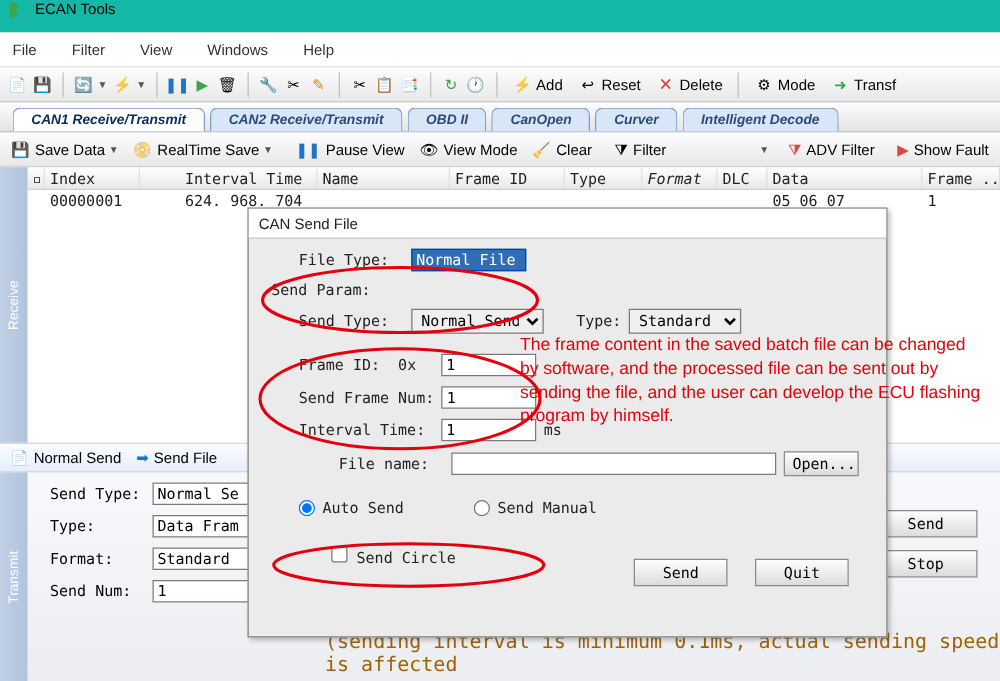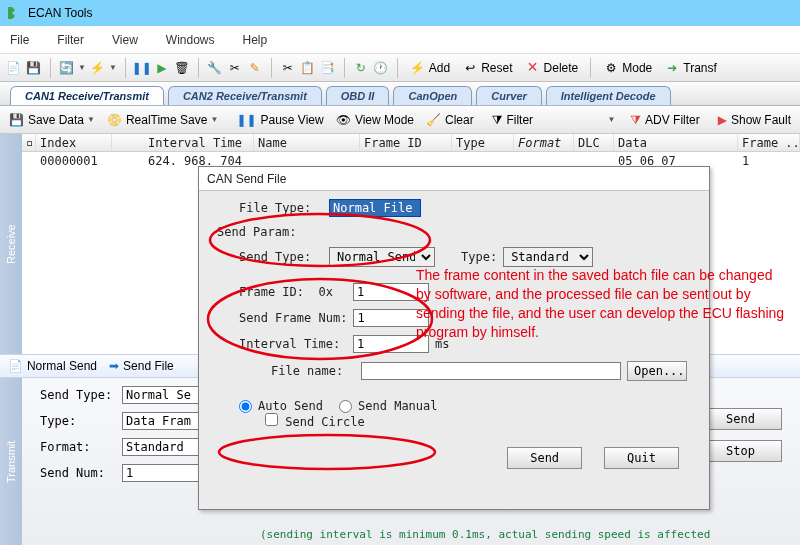--- a/index.html
+++ b/index.html
@@ -1,17 +1,17 @@
 <!DOCTYPE html>
 <html><head>
 <meta charset="utf-8">
 <style>
 * { box-sizing: border-box; margin: 0; padding: 0; }
 body { font-family: "SimSun", "MS Sans Serif", sans-serif; font-size: 12px; background: #f0f0f0; width: 800px; height: 545px; overflow: hidden; position: relative; }
-.titlebar { background: #7dd3fc; height: 26px; display: flex; align-items: center; padding: 0 6px; gap: 6px; }
+.titlebar { background: #14b8a6; height: 26px; display: flex; padding: 0 6px; gap: 6px; }
 .titlebar svg { width: 16px; height: 16px; }
 .menubar { background: white; height: 28px; display: flex; align-items: center; padding: 0 10px; gap: 28px; color: #333; font-family: Tahoma, sans-serif; border-bottom: 1px solid #e0e0e0; }
 .menubar span { cursor: default; }
 .toolbar { background: linear-gradient(to bottom, #fdfdfd, #e8e8e8); height: 28px; display: flex; align-items: center; padding: 0 6px; gap: 4px; border-bottom: 1px solid #c0c0c0; }
 .toolbar .sep { width: 1px; height: 20px; background: #c0c0c0; margin: 0 4px; }
 .toolbar .btn { display: flex; align-items: center; gap: 3px; padding: 2px 4px; font-family: Tahoma, sans-serif; }
 .toolbar .icon { display: inline-flex; width: 16px; height: 16px; align-items: center; justify-content: center; }
 .icon.green { color: #3ba54a; }
 .icon.yellow { color: #e8b400; }
 .drop { font-size: 8px; color: #555; margin-left: -1px; }
@@ -48,29 +48,29 @@
 
 
 .dialog { position:absolute; left:198px; top:166px; width:512px; height:344px; background:#ebebeb; border:1px solid #7f7f7f; box-shadow:2px 2px 4px rgba(0,0,0,.25); z-index:20;}
 .dialog-title{background:white;height:24px;display:flex;align-items:center;padding:0 8px;font-family:Tahoma,sans-serif;font-size:12px;color:#222;border-bottom:1px solid #c4c4c4;}
 .dialog-body{padding:8px 18px;font-family:"SimSun",monospace;font-size:12px;color:#222;}
 .dlg-row{display:flex;align-items:center;gap:6px;margin-bottom:8px;}
 .dlg-lbl{min-width:108px;}
 .dlg-row input[type=text]{width:76px;}
 .hl{background:#2f6db5;color:white;border:1px solid #0044aa;padding:1px 3px;height:18px;width:92px;}
 .sendtype-sel{border:1px solid #7a7a7a;height:20px;font-family:"SimSun",monospace;font-size:12px;width:106px;}
-.radio-row{display:flex;align-items:center;gap:16px;margin:18px 0 0 22px;}
+.radio-row{display:flex;align-items:center;gap:56px;margin:18px 0 24px 22px;}
 .radio-row label{display:flex;align-items:center;gap:6px;}
 .dlg-buttons{position:absolute;right:30px;top:280px;display:flex;gap:22px;}
 .dlg-open{width:60px;}
 
 
 .anno-text{position:absolute;left:416px;top:266px;width:370px;color:#e4000f;font-family:Arial,sans-serif;font-size:14px;line-height:1.35;z-index:30;}
 svg.anno{position:absolute;z-index:25;pointer-events:none;}
-.hint{position:absolute;bottom:4px;left:260px;font-family:"SimSun",monospace;font-size:11px;color:#15803d;}
+.hint{position:absolute;bottom:4px;left:260px;font-family:"SimSun",monospace;font-size:16px;color:#a16207;}
 </style>
 </head>
 <body>
 
 <div class="titlebar">
   <svg viewBox="0 0 16 16">
       <path d="M2 2h4l3 3-3 3 3 3-3 3H2z" fill="#3ba54a"></path>
     </svg>
   <span>ECAN Tools</span>
 </div>

